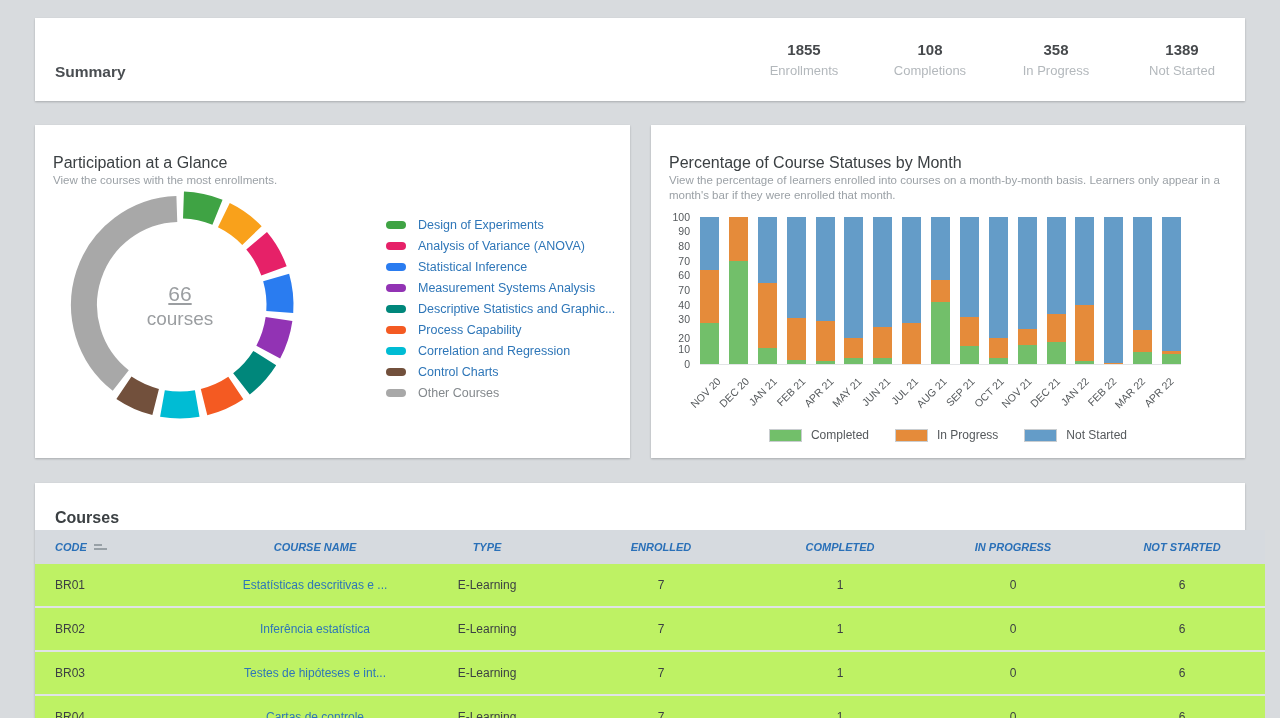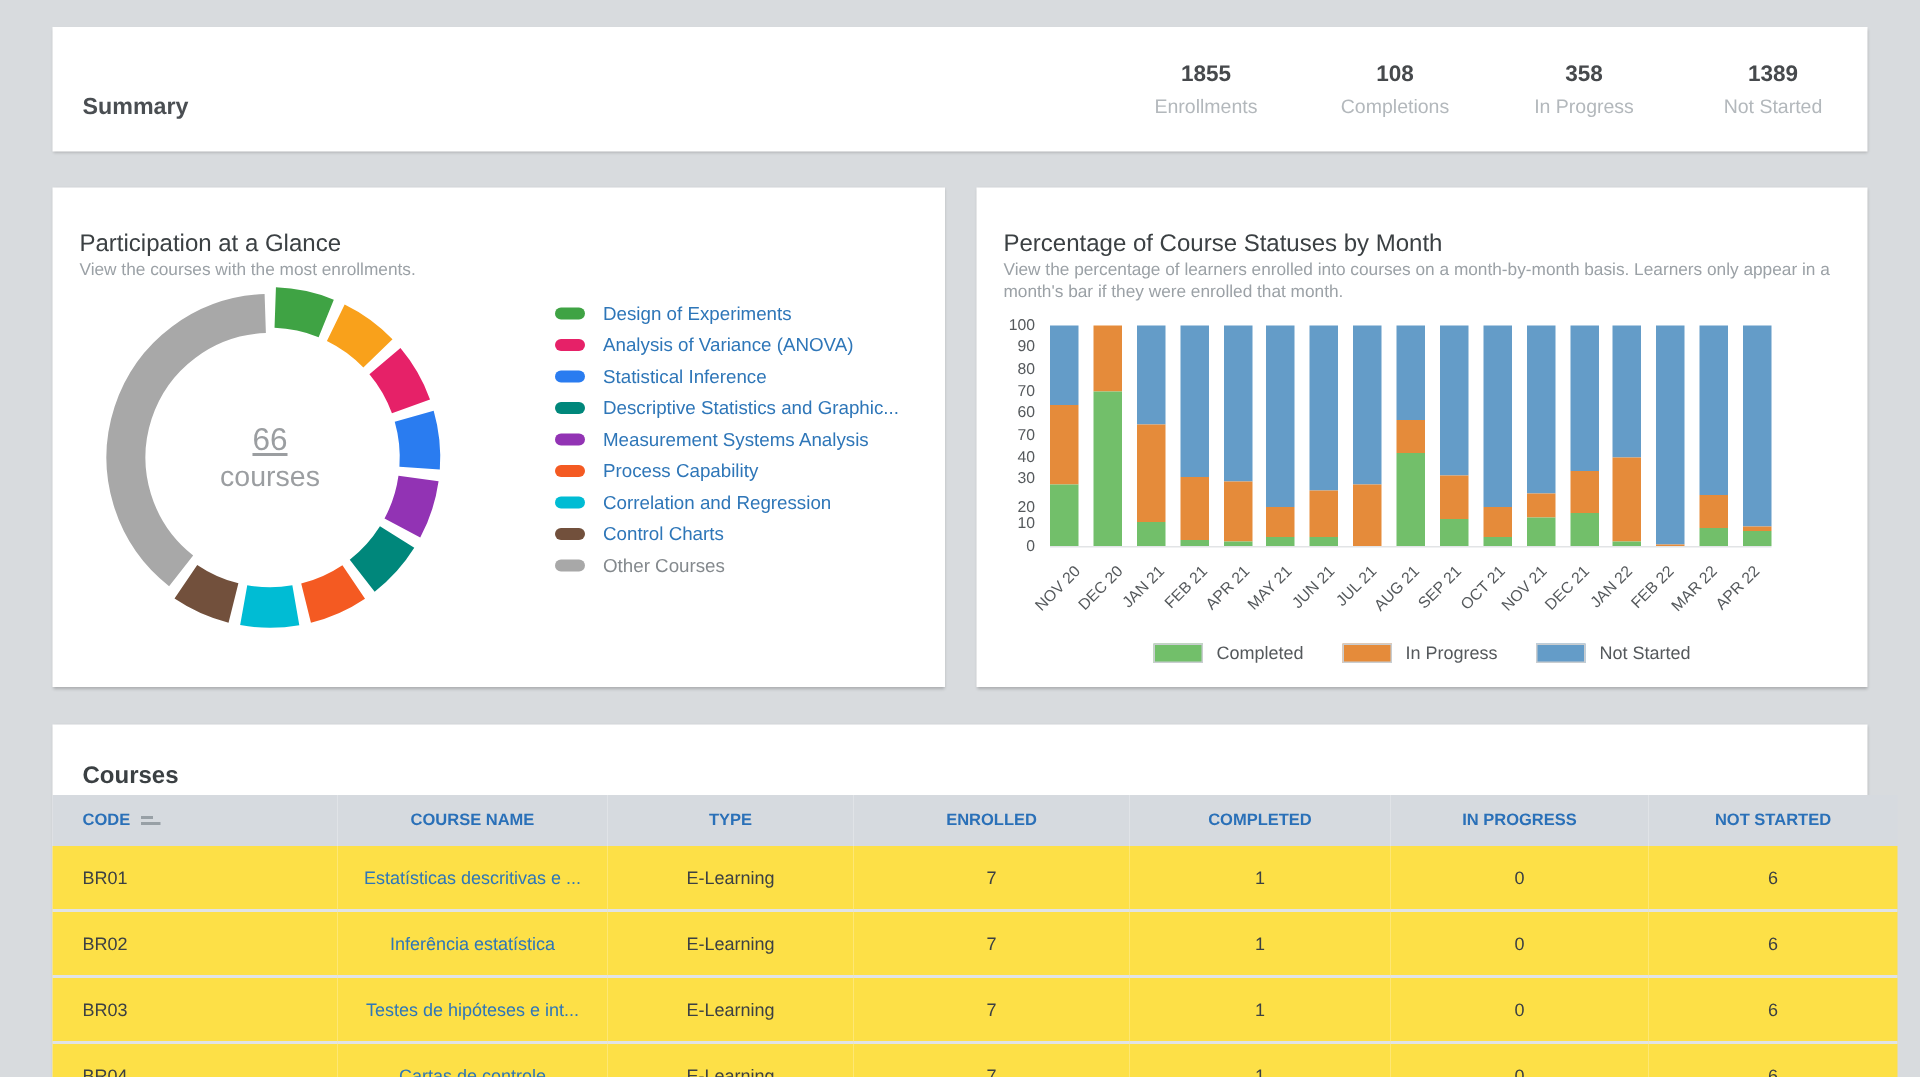--- a/index.html
+++ b/index.html
@@ -25,21 +25,21 @@
   .card-sub{position:absolute;left:18px;top:36px;right:16px;font-size:11.5px;line-height:1.35;color:#9ba1a6;}
 
   
   #participation-card{left:35px;top:125px;width:595px;height:333px;}
   #donut-svg{position:absolute;left:25px;top:60px;width:240px;height:240px;}
   #donut-center{position:absolute;left:25px;top:60px;width:240px;height:240px;
     display:flex;flex-direction:column;align-items:center;justify-content:center;
     color:#9b9ea1;pointer-events:none;}
   #donut-center .big{font-size:21px;line-height:1.4;text-decoration:underline;}
   #donut-center .small{font-size:19px;line-height:1.2;}
-  #donut-legend{position:absolute;left:335px;top:73px;margin:0;padding:0;list-style:none;}
+  #donut-legend{position:absolute;left:335px;top:73px;margin:16px;padding:0;list-style:none;}
   #donut-legend li{height:21.1px;display:flex;align-items:center;gap:12px;}
   .dl-swatch{width:20px;height:8px;border-radius:4px;flex:0 0 auto;}
   .dl-label{font-size:12.5px;color:#2e76b8;white-space:nowrap;}
   .dl-label.muted{color:#84898d;}
 
   
   #statuses-card{left:651px;top:125px;width:594px;height:333px;}
   #y-axis{position:absolute;left:0;top:0;width:44px;height:260px;}
   .ylab{position:absolute;right:5px;width:39px;text-align:right;font-size:10.5px;color:#55595c;}
   #plot{position:absolute;left:49px;top:92px;width:481px;height:147px;
@@ -57,24 +57,24 @@
   .bl-label{font-size:12px;color:#55595c;}
 
   
   #courses-card{left:35px;top:483px;width:1210px;height:262px;}
   #courses-title{position:absolute;left:20px;top:13px;font-size:16px;color:#3b4043;}
   #courses-table{position:absolute;left:0;top:47px;width:1210px;border-collapse:collapse;table-layout:fixed;}
   #courses-table th{
     background:#d6dadf;height:34px;font-size:11px;font-weight:700;color:#2a70b8;
     text-align:center;padding:0;}
   #courses-table th:first-child{text-align:left;padding-left:20px;}
-  .th-inner{display:inline-flex;align-items:center;gap:7px;}
+  .th-inner{display:inline-flex;align-items:center;gap:7px;font-style:italic;}
   #courses-table td{
     height:42px;font-size:12px;color:#3c4043;text-align:center;padding:0;
-    border-bottom:2px solid #e0e3e6;background:#fde047;}
+    border-bottom:2px solid #e0e3e6;background:#bef264;}
   #courses-table td:first-child{text-align:left;padding-left:20px;}
   .course-link{color:#2e76b8;cursor:pointer;}
   .sort-icon{display:inline-block;line-height:0;}
 </style>
 </head>
 <body>
 
 <section class="card" id="summary-card">
   <h2 id="summary-title">Summary</h2>
   <div id="summary-stats">
@@ -125,26 +125,26 @@
       </li>
       <li>
         <span class="dl-swatch" style="background: rgb(230, 33, 104);"></span>
         <span class="dl-label">Analysis of Variance (ANOVA)</span>
       </li>
       <li>
         <span class="dl-swatch" style="background: rgb(42, 124, 240);"></span>
         <span class="dl-label">Statistical Inference</span>
       </li>
       <li>
+        <span class="dl-swatch" style="background: rgb(146, 51, 180);"></span>
+        <span class="dl-label">Measurement Systems Analysis</span>
+      </li>
+      <li>
         <span class="dl-swatch" style="background: rgb(0, 135, 123);"></span>
         <span class="dl-label">Descriptive Statistics and Graphic...</span>
-      </li>
-      <li>
-        <span class="dl-swatch" style="background: rgb(146, 51, 180);"></span>
-        <span class="dl-label">Measurement Systems Analysis</span>
       </li>
       <li>
         <span class="dl-swatch" style="background: rgb(244, 90, 34);"></span>
         <span class="dl-label">Process Capability</span>
       </li>
       <li>
         <span class="dl-swatch" style="background: rgb(0, 188, 212);"></span>
         <span class="dl-label">Correlation and Regression</span>
       </li>
       <li>

